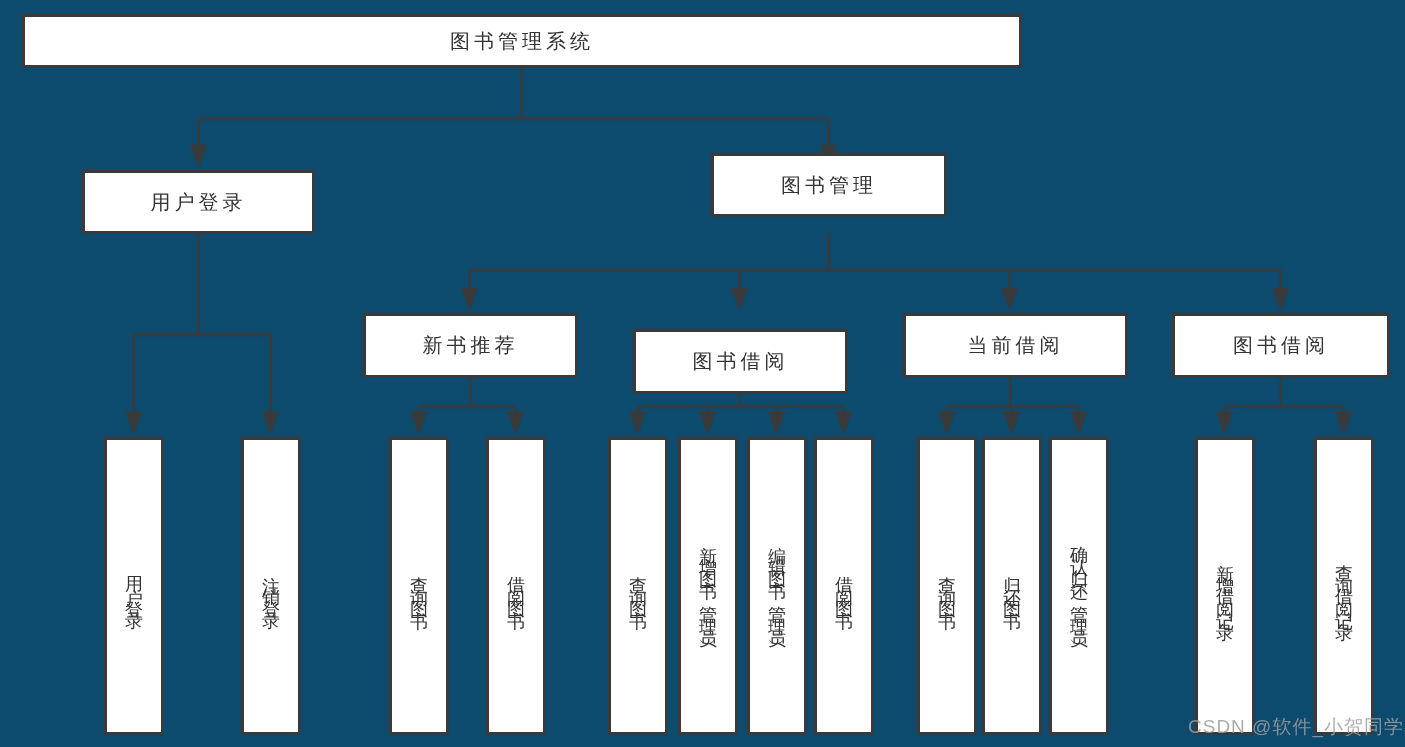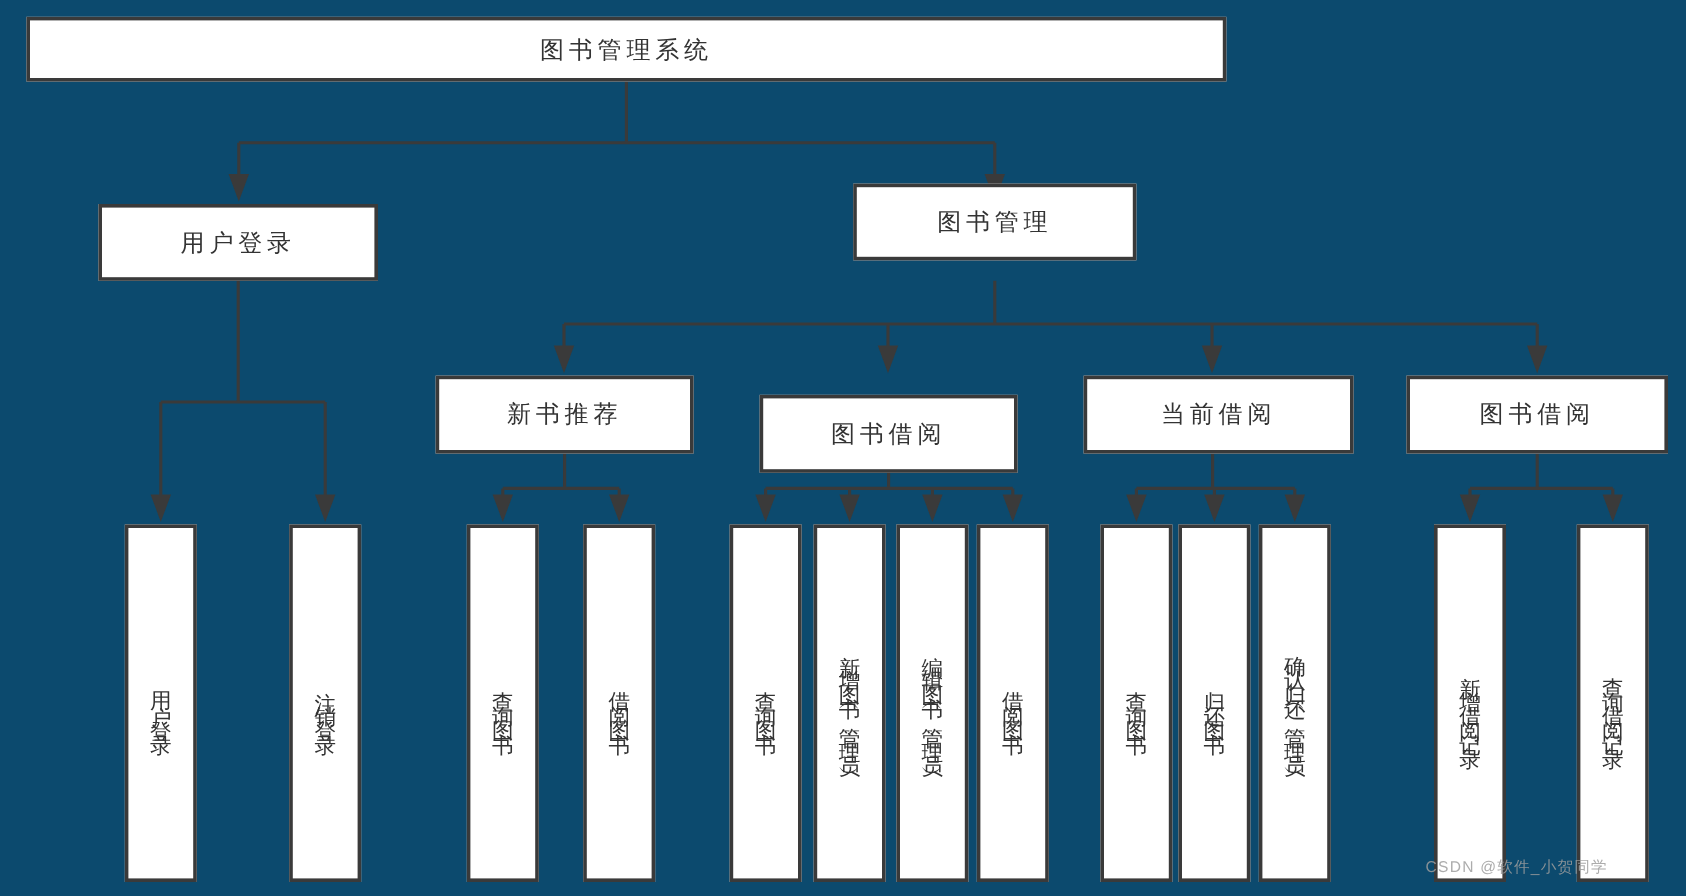--- a/index.html
+++ b/index.html
@@ -47,21 +47,21 @@
   #connectors {
     position: absolute;
     left: 0;
     top: 0;
     pointer-events: none;
   }
   #watermark {
     position: absolute;
     left: 1188px;
     top: 714px;
-    font-size: 13px;
+    font-size: 19px;
     letter-spacing: 1px;
     color: rgba(158, 158, 158, 0.85);
     white-space: nowrap;
     z-index: 5;
     text-align: center;
   }
 </style>
 </head>
 <body>
 

